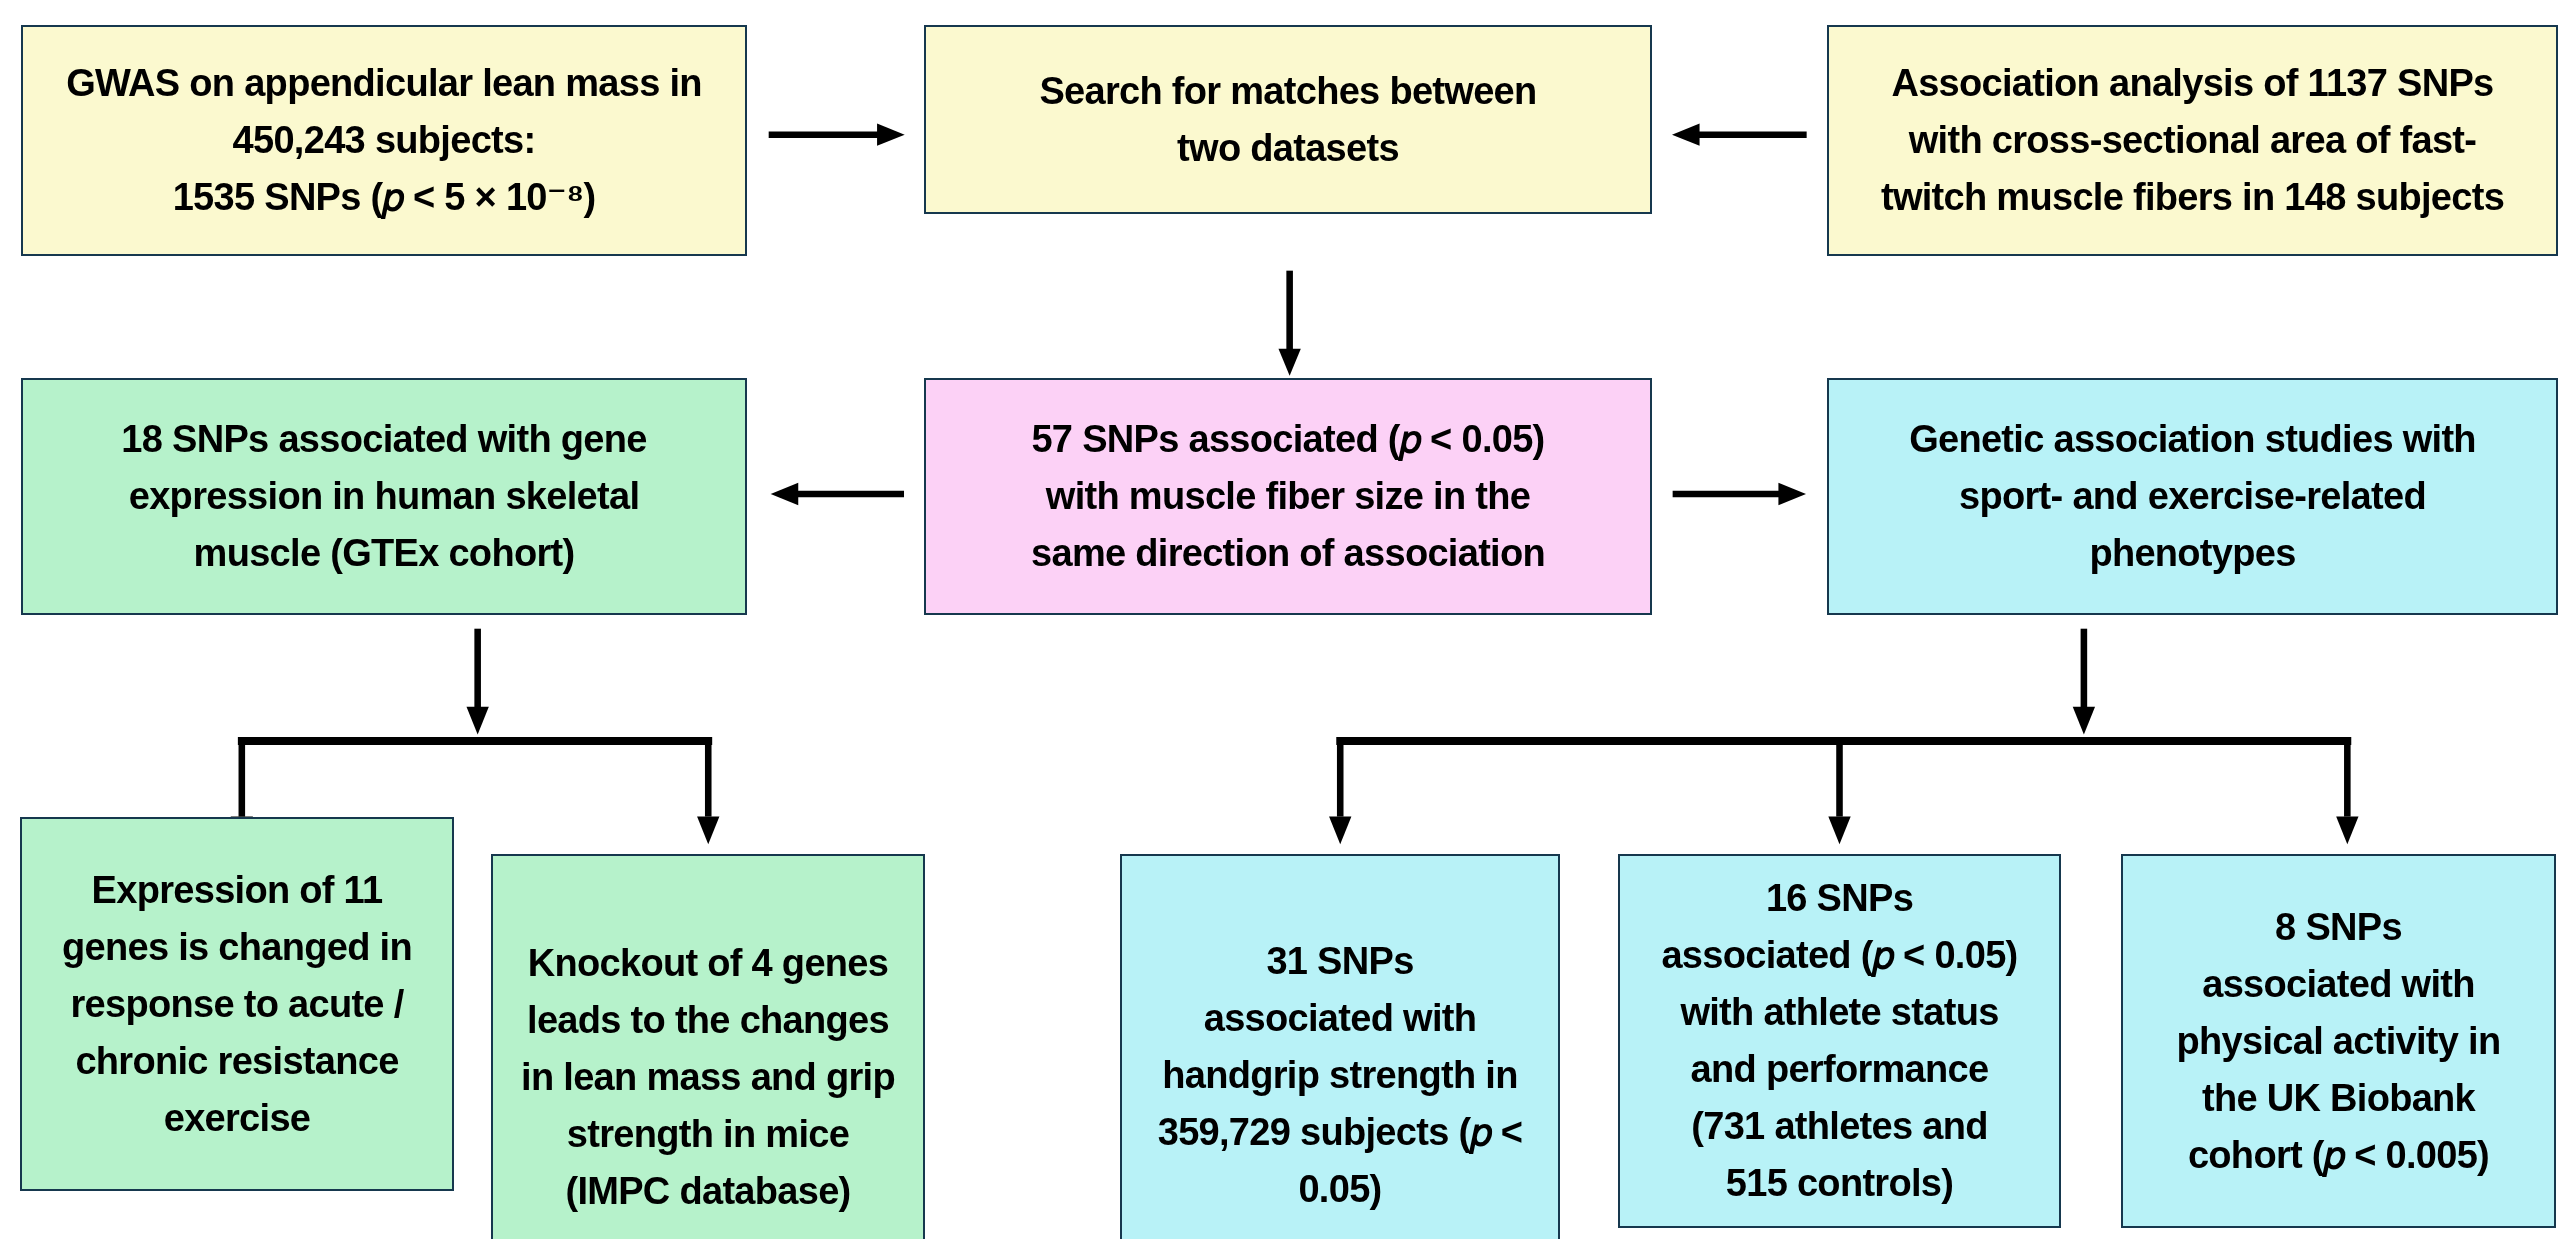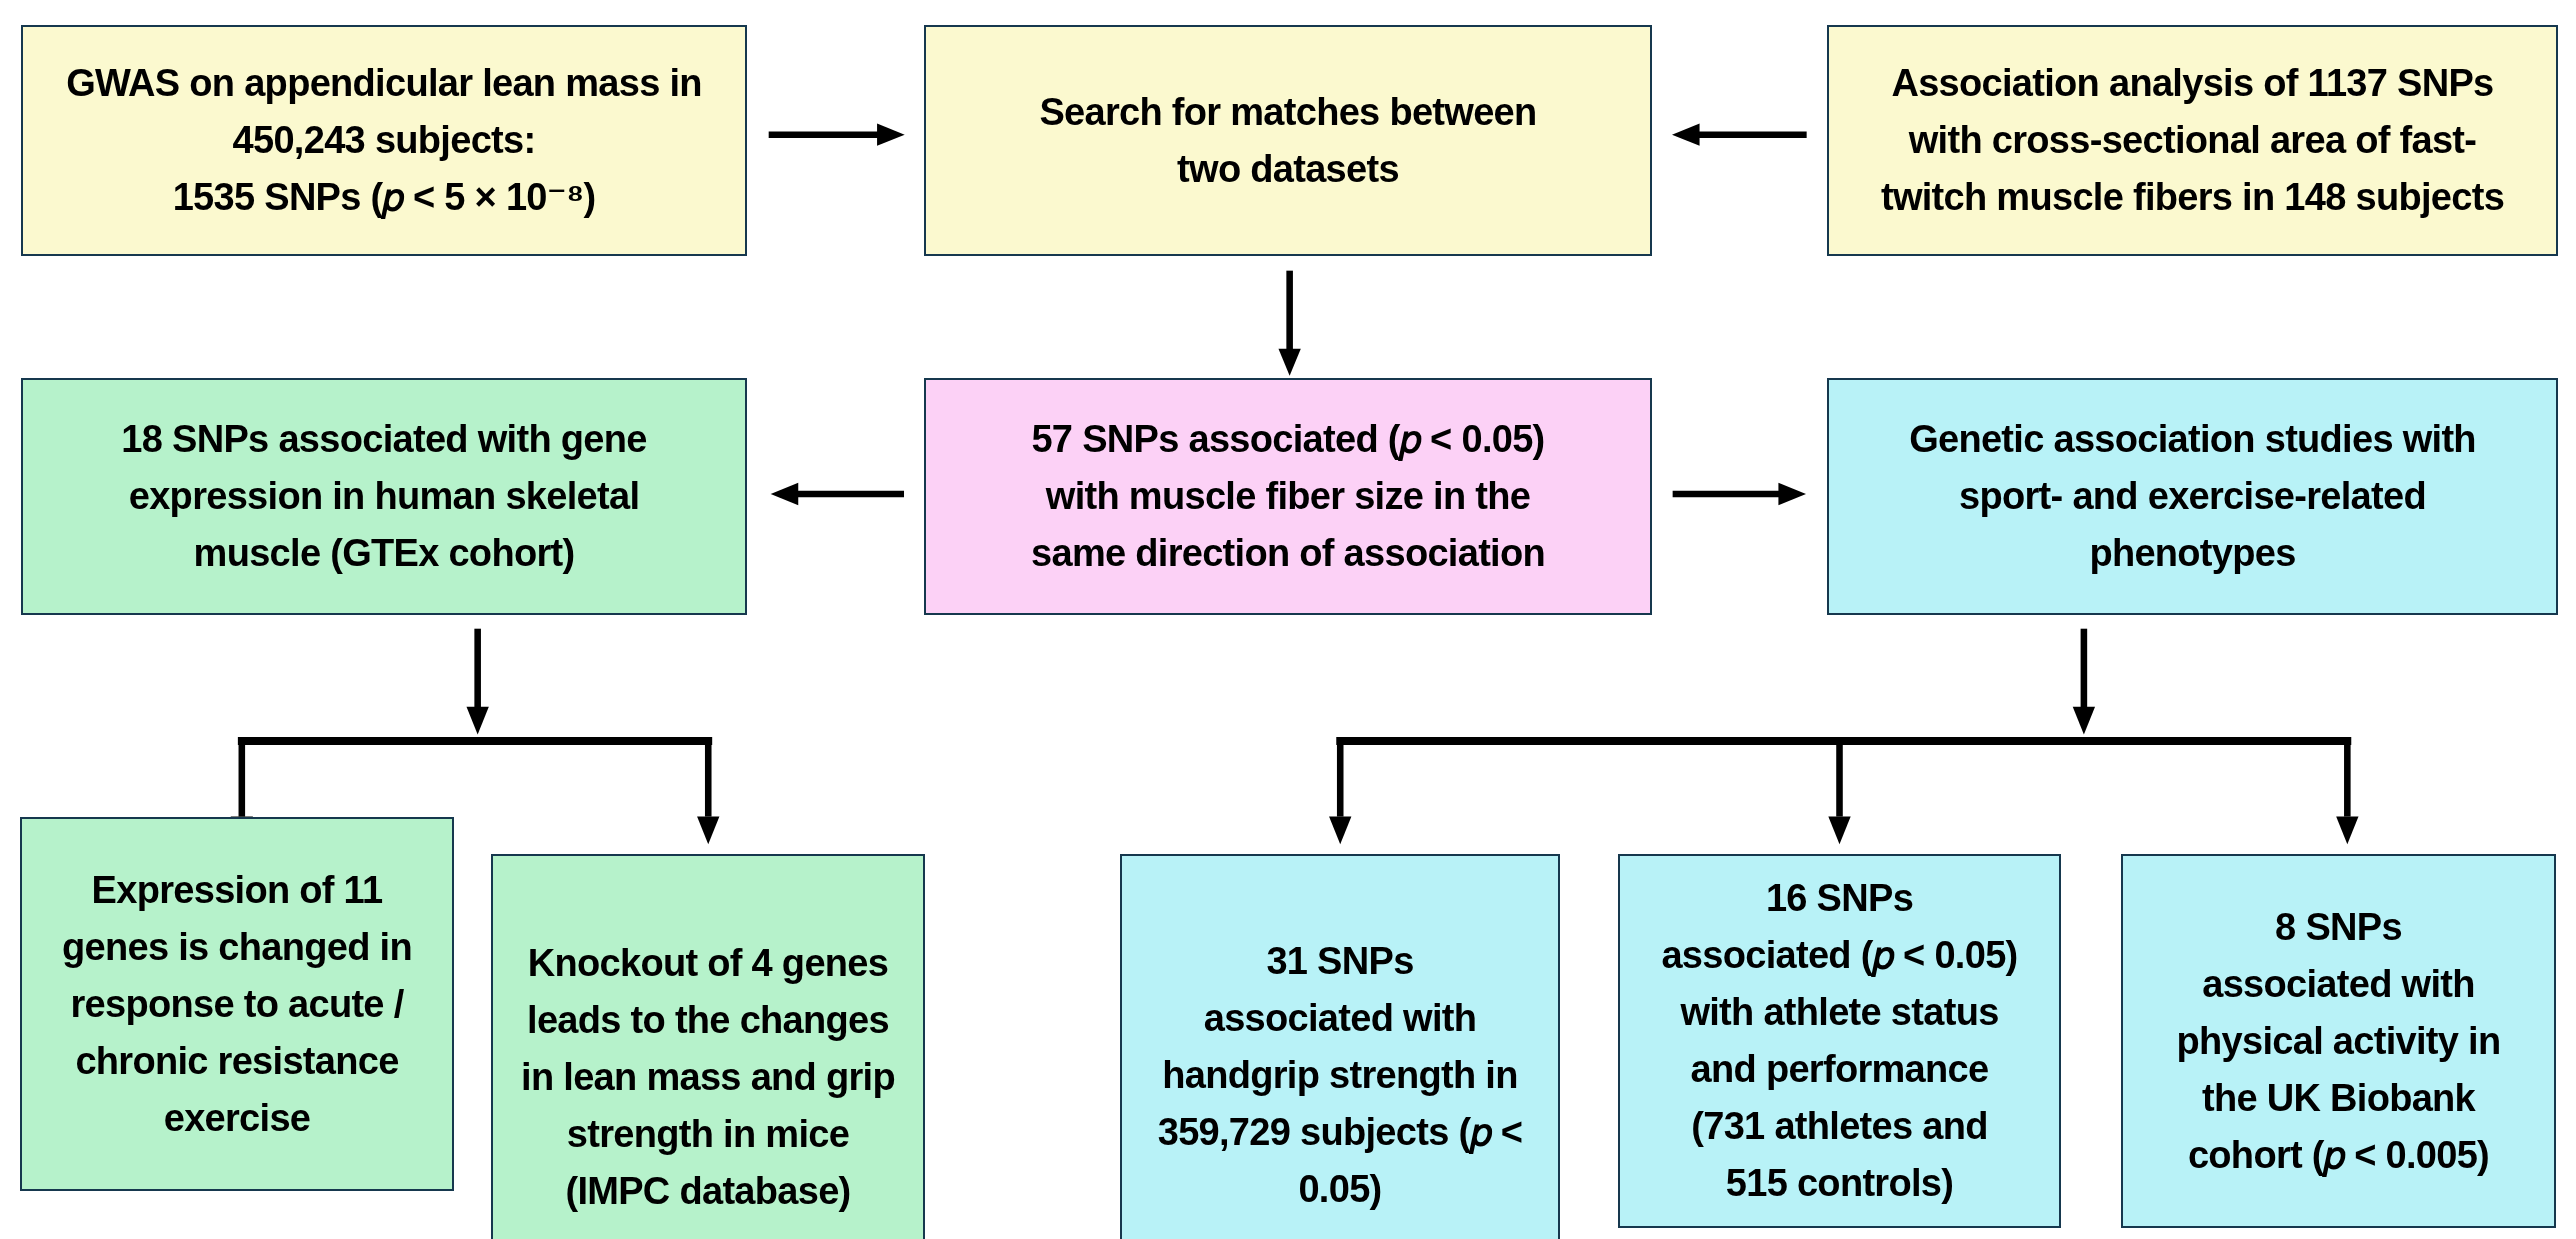--- a/index.html
+++ b/index.html
@@ -117,21 +117,21 @@
       <polygon points="3556,1243 3590,1243 3573,1285"></polygon>
     </g>
   </svg>
 
   <div class="box fill-yellow" style="left:21px; top:25px; width:726px; height:231px;">
     <span class="box-text">GWAS on appendicular lean mass in
 450,243 subjects:
 1535 SNPs (𝑝 &lt; 5 × 10⁻⁸)</span>
   </div>
 
-  <div class="box fill-yellow" style="left:924px; top:25px; width:728px; height:231px;">
+  <div class="box fill-yellow" style="left:924px; top:25px; width:728px; height:189px;">
     <span class="box-text">Search for matches between
 two datasets</span>
   </div>
 
   <div class="box fill-yellow" style="left:1827px; top:25px; width:731px; height:231px;">
     <span class="box-text">Association analysis of 1137 SNPs
 with cross-sectional area of fast-
 twitch muscle fibers in 148 subjects</span>
   </div>
 

